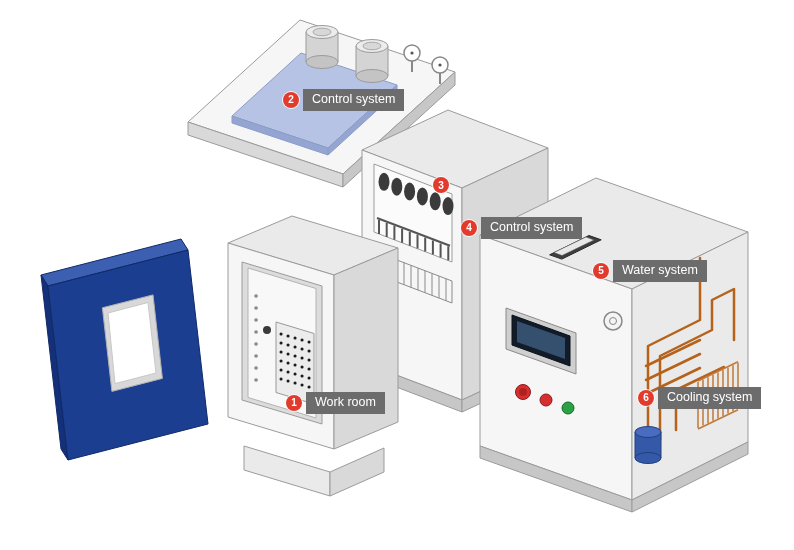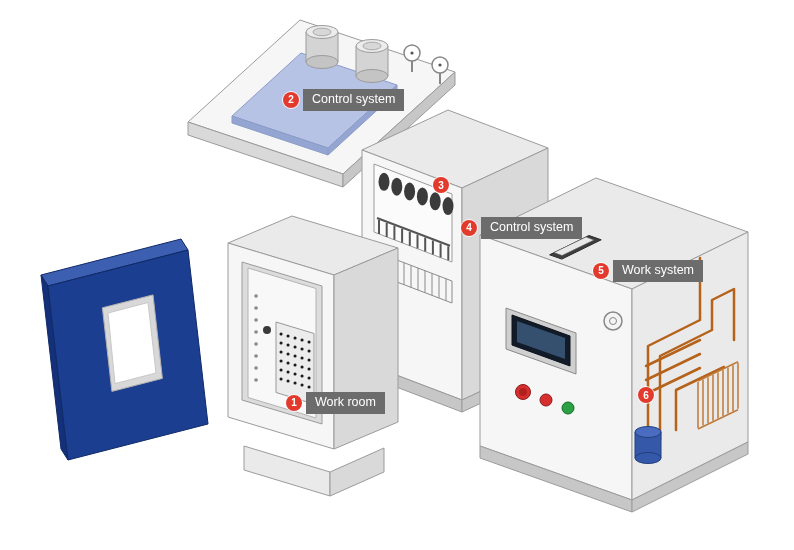--- a/index.html
+++ b/index.html
@@ -244,25 +244,26 @@
     <span class="badge">3</span>
   </div>
 
   <div class="callout c4">
     <span class="badge">4</span>
     <span class="tag">Control system</span>
   </div>
 
   <div class="callout c5">
     <span class="badge">5</span>
-    <span class="tag">Work system</span>
+    <span class="tag">Water system</span>
   </div>
 
   <div class="callout c6">
     <span class="badge">6</span>
+    <span class="tag">Cooling system</span>
   </div>
 
   <div class="callout c1">
     <span class="badge">1</span>
     <span class="tag">Work room</span>
   </div>
 
 </div>
 
 </body></html>

